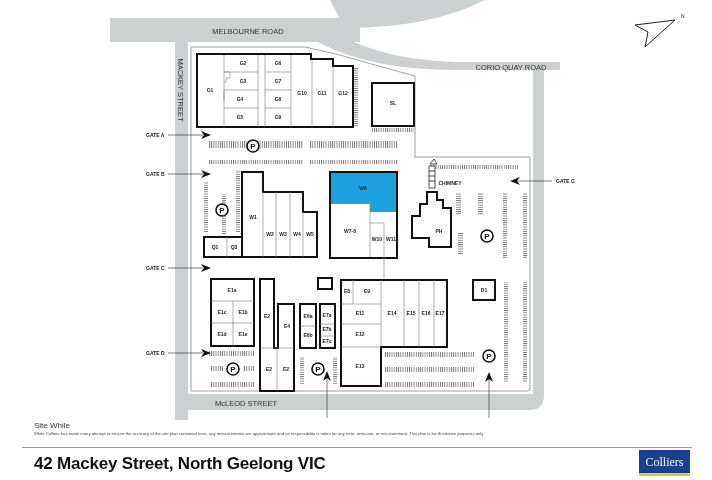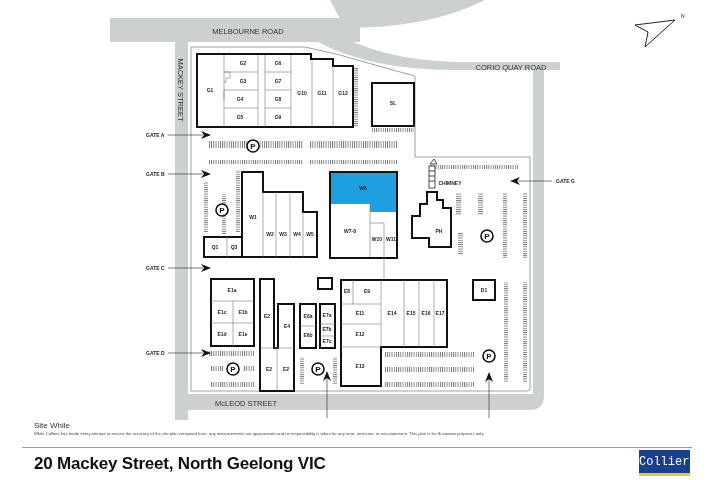--- a/index.html
+++ b/index.html
@@ -5,21 +5,21 @@
     html, body { margin: 0; padding: 0; }
     body { width: 712px; height: 480px; background: #ffffff; position: relative; overflow: hidden; font-family: "Liberation Sans", sans-serif; }
     #map { position: absolute; left: 0; top: 0; }
     .lbl { font-family: "Liberation Sans", sans-serif; font-size: 5px; font-weight: bold; fill: #222; text-anchor: middle; dominant-baseline: middle; }
     .road-lbl { font-family: "Liberation Sans", sans-serif; font-size: 7.5px; fill: #333; }
     .gate-lbl { font-family: "Liberation Sans", sans-serif; font-size: 5px; font-weight: bold; fill: #222; }
     .site-title { position: absolute; left: 34px; top: 421px; font-size: 8px; color: #333; }
     .disclaimer { position: absolute; left: 34px; top: 431px; font-size: 4.2px; color: #444; white-space: nowrap; }
     .footer-rule { position: absolute; left: 22px; top: 447px; width: 670px; height: 1px; background: #9a9a9a; }
     .address { position: absolute; left: 34px; top: 454px; font-size: 17px; font-weight: bold; color: #111; letter-spacing: -0.2px; }
-    .logo { position: absolute; left: 639px; top: 450px; width: 51px; height: 26px; background: #1a3f8c; color: #fff; font-family: Liberation Mono, monospace; font-size: 12px; text-align: center; line-height: 24px; border-bottom: 3px solid #c8d43a; box-sizing: border-box; }
+    .logo { position: absolute; left: 639px; top: 450px; width: 51px; height: 26px; background: #1a3f8c; color: #fff; font-family: Liberation Serif, serif; font-size: 12px; text-align: center; line-height: 24px; border-bottom: 3px solid #c8d43a; box-sizing: border-box; }
   </style>
 </head>
 <body>
 
 <svg id="map" width="712" height="420" viewBox="0 0 712 420" xmlns="http://www.w3.org/2000/svg">
   <defs>
     <pattern id="stallsH" width="2.2" height="6" patternUnits="userSpaceOnUse">
       <line x1="0.5" y1="0" x2="0.5" y2="6" stroke="#333" stroke-width="0.7"></line>
     </pattern>
     <pattern id="stallsV" width="6" height="2.2" patternUnits="userSpaceOnUse">
@@ -269,14 +269,14 @@
   <g>
     <line x1="516" y1="181" x2="552" y2="181" stroke="#222" stroke-width="0.6"></line>
     <path d="M520,177 L510,181 L520,185 L517,181 Z" fill="#111"></path>
     <text class="gate-lbl" x="556" y="183">GATE G</text>
   </g>
 </svg>
 
 <div class="site-title">Site While</div>
 <div class="disclaimer">While Colliers has made every attempt to ensure the accuracy of the site plan contained here, any measurements are approximate and no responsibility is taken for any error, omission, or mis-statement. This plan is for illustrative purposes only.</div>
 <div class="footer-rule"></div>
-<div class="address">20 Mackey Street, North Geelong VIC</div>
+<div class="address">42 Mackey Street, North Geelong VIC</div>
 <div class="logo">Colliers</div>
 
 </body></html>

